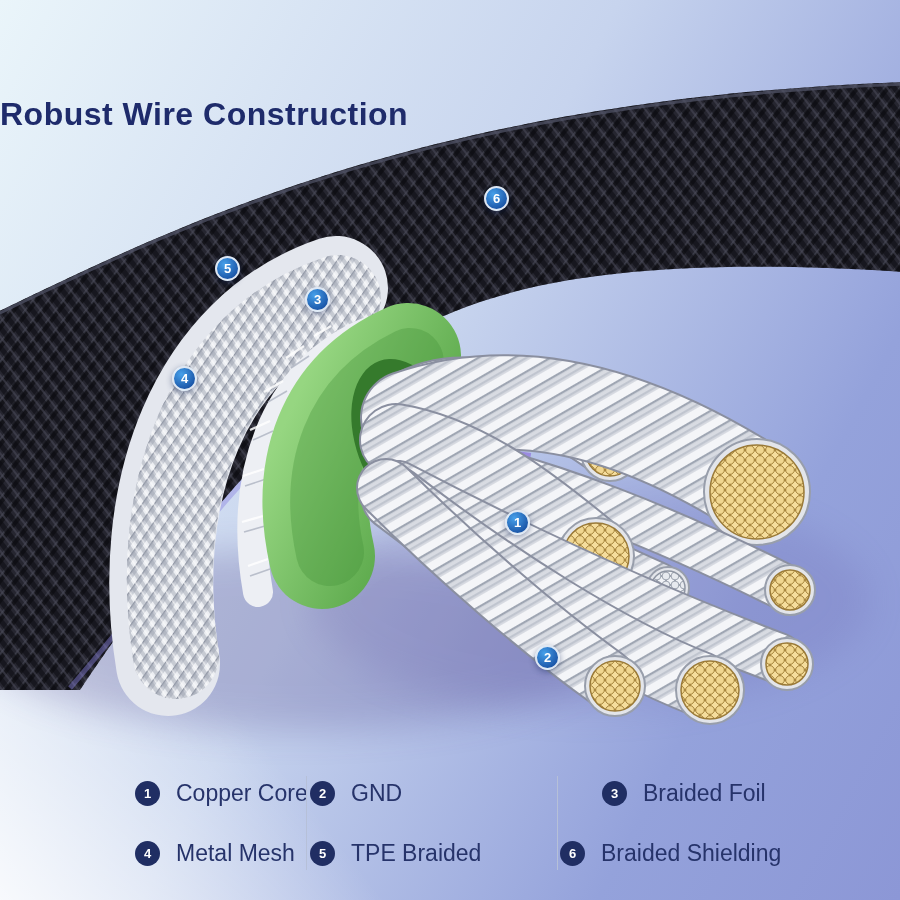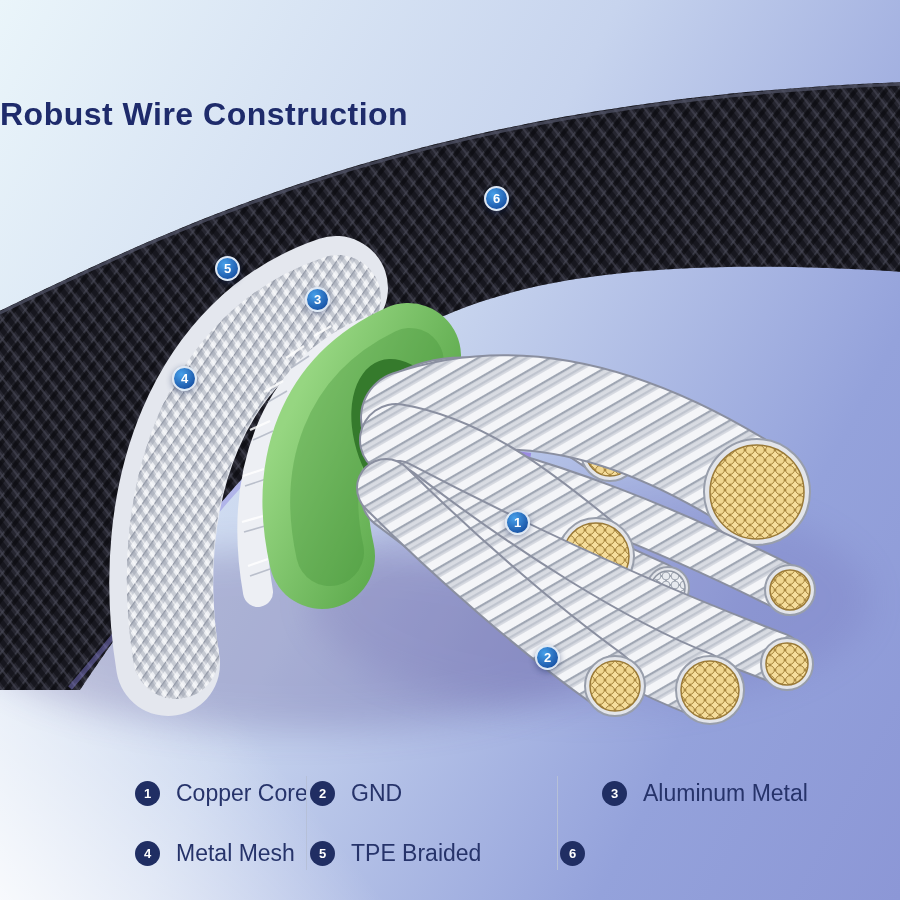--- a/index.html
+++ b/index.html
@@ -226,28 +226,29 @@
     <div class="legend-item">
       <div class="legend-num">1</div>
       <div class="legend-label">Copper Core</div>
     </div>
     <div class="legend-item">
       <div class="legend-num">2</div>
       <div class="legend-label">GND</div>
     </div>
     <div class="legend-item">
       <div class="legend-num">3</div>
-      <div class="legend-label">Aluminum Metal</div>
+      <div class="legend-label">Braided Foil</div>
     </div>
     <div class="legend-item">
       <div class="legend-num">4</div>
       <div class="legend-label">Metal Mesh</div>
     </div>
     <div class="legend-item">
       <div class="legend-num">5</div>
       <div class="legend-label">TPE Braided</div>
     </div>
     <div class="legend-item">
       <div class="legend-num">6</div>
+      <div class="legend-label">Braided Shielding</div>
     </div>
   </div>
 
 </div>
 
 </body></html>

